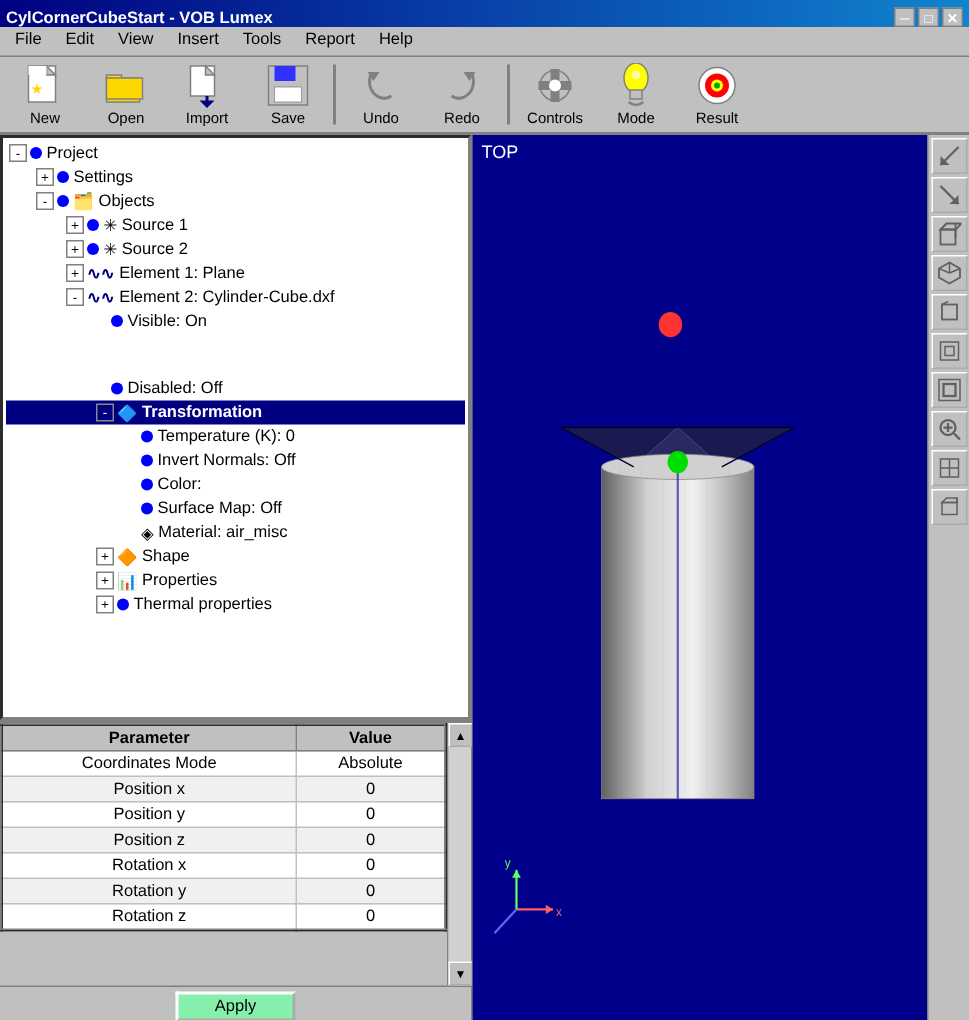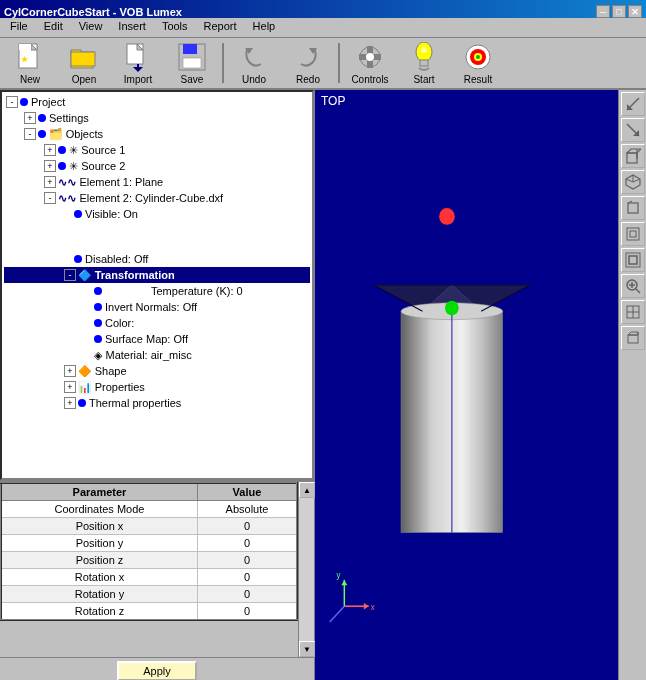--- a/index.html
+++ b/index.html
@@ -211,21 +211,21 @@
       height: 26px;
       display: flex;
       align-items: center;
       justify-content: center;
       background: #c0c0c0;
       border-top: 1px solid #808080;
     }
     .apply-btn {
       width: 80px;
       height: 20px;
-      background: #fef9c3;
+      background: #86efac;
       border: 2px outset #ffffff;
       font-size: 11px;
       cursor: pointer;
     }
 
     
     .viewport {
       flex: 1;
       background: #00008B;
       position: relative;
@@ -362,21 +362,21 @@
   </div>
   <div class="toolbar-btn">
     <div class="tb-icon">
       <svg width="30" height="30" viewBox="0 0 30 30">
         <ellipse cx="15" cy="10" rx="8" ry="10" fill="#ffff00" stroke="#808080" stroke-width="1"></ellipse>
         <rect x="11" y="18" width="8" height="6" fill="#c0c0c0" stroke="#808080" stroke-width="1"></rect>
         <path d="M10,26 Q15,30 20,26" fill="none" stroke="#808080" stroke-width="1.5"></path>
         <circle cx="15" cy="8" r="3" fill="white" opacity="0.6"></circle>
       </svg>
     </div>
-    <span>Start</span>
+    <span>Mode</span>
   </div>
   <div class="toolbar-btn">
     <div class="tb-icon">
       <svg width="30" height="30" viewBox="0 0 30 30">
         <circle cx="15" cy="15" r="12" fill="white" stroke="#808080" stroke-width="1"></circle>
         <circle cx="15" cy="15" r="8" fill="#ff0000"></circle>
         <circle cx="15" cy="15" r="4" fill="#ffff00"></circle>
         <circle cx="15" cy="15" r="2" fill="#00aa00"></circle>
       </svg>
     </div>
@@ -444,21 +444,21 @@
         <span class="dot dot-blue"></span>
         <span>Disabled: Off</span>
       </div>
 
       <div class="tree-item" style="padding-left: 60px; background: #000080; color: white;">
         <span class="expand-btn" style="background:#000080;color:white;border-color:#888;">-</span>
         <span style="margin-right:3px;font-size:11px;">🔷</span>
         <strong>Transformation</strong>
       </div>
 
-      <div class="tree-item" style="padding-left: 90px; gap: 46px;">
+      <div class="tree-item" style="padding-left: 90px;">
         <span class="dot dot-blue"></span>
         <span>Temperature (K): 0</span>
       </div>
 
       <div class="tree-item" style="padding-left: 90px;">
         <span class="dot dot-blue"></span>
         <span>Invert Normals: Off</span>
       </div>
 
       <div class="tree-item" style="padding-left: 90px;">

